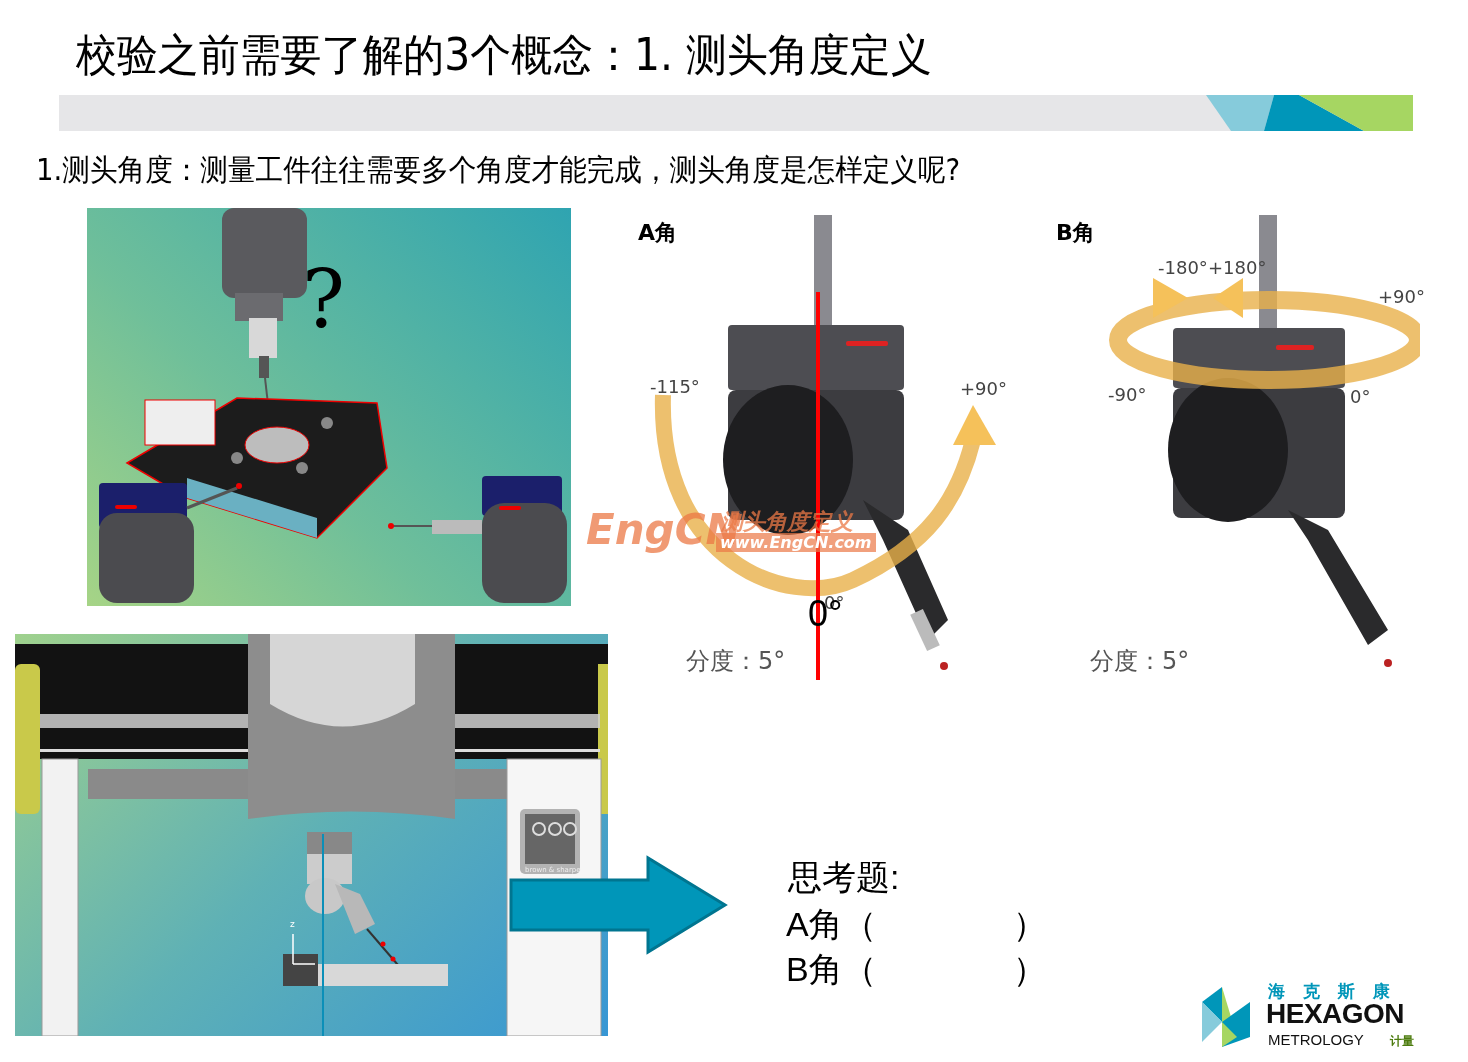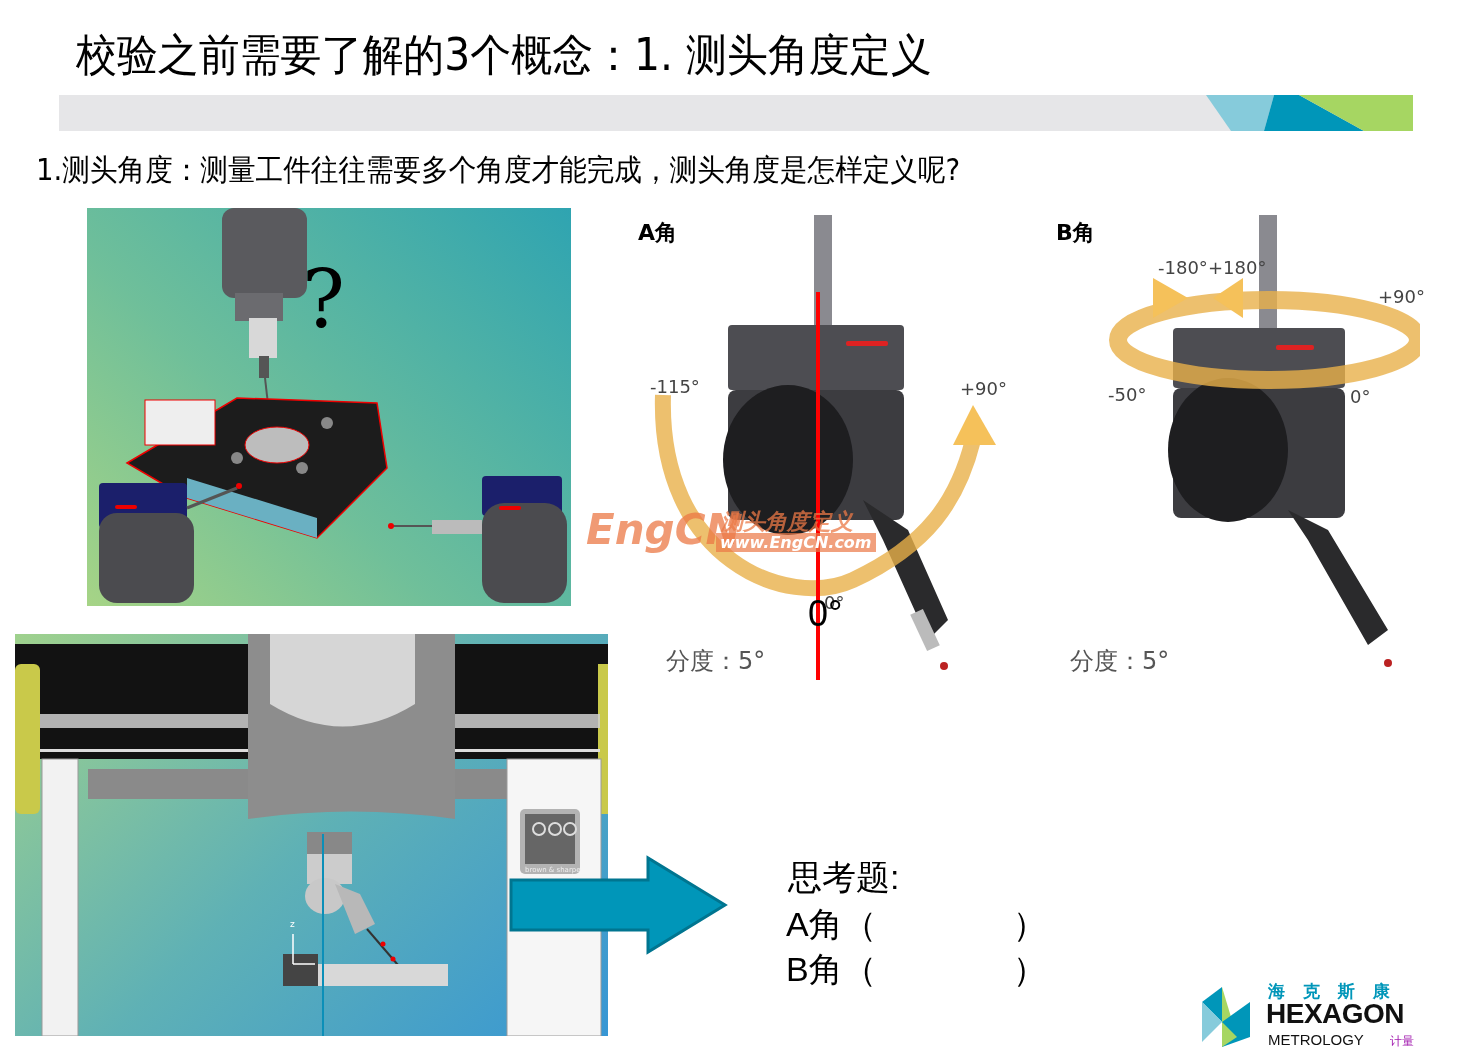--- a/index.html
+++ b/index.html
@@ -6,21 +6,21 @@
   body{width:1468px;height:1062px;position:relative;overflow:hidden;font-family:"DejaVu Sans","Liberation Sans",sans-serif;color:#000;}
   .abs{position:absolute;}
   .title{left:76px;top:26px;font-size:44px;letter-spacing:0px;font-family:"DejaVu Sans",sans-serif;white-space:nowrap;transform:scaleX(0.93);transform-origin:left top;}
   .bar{left:59px;top:95px;width:1354px;height:36px;background:#e6e6e8;overflow:hidden;}
   .subtitle{left:36px;top:150px;font-size:30px;white-space:nowrap;transform:scaleX(0.92);transform-origin:left top;}
   .img1{left:87px;top:208px;width:484px;height:398px;background:linear-gradient(45deg,#a6d486 0%,#6fbf9a 40%,#2fa4b1 100%);overflow:hidden;}
   .img2{left:15px;top:634px;width:593px;height:402px;background:linear-gradient(135deg,#9fd18d 0%,#5fb1b5 50%,#3796d4 100%);overflow:hidden;}
   .diag{left:628px;top:200px;width:792px;height:495px;background:#fff;}
   .lbl-bold{font-weight:bold;font-size:22px;}
   .deg{font-size:18px;color:#444;}
-  .fd{font-size:24px;color:#555;}
+  .fd{font-size:24px;color:#555;margin-left:20px;}
   .q{font-size:34px;font-family:"Liberation Sans",sans-serif;white-space:nowrap;}
   .wm{color:rgba(235,120,70,0.75);font-style:italic;font-weight:bold;}
 </style>
 </head>
 <body>
 
 <div class="abs title">校验之前需要了解的3个概念：1. 测头角度定义</div>
 
 <div class="abs bar">
   <svg width="1354" height="36" style="position:absolute;left:0;top:0">
@@ -99,21 +99,21 @@
   <div class="abs deg" style="left:332px;top:178px;">+90°</div>
   <div class="abs deg" style="left:196px;top:392px;">0°</div>
   <div class="abs fd" style="left:38px;top:445px;">
     <span>分度：</span><span>5°</span>
   </div>
 
   <div class="abs lbl-bold" style="left:428px;top:18px;">B角</div>
   <div class="abs deg" style="left:530px;top:57px;">-180°</div>
   <div class="abs deg" style="left:580px;top:57px;">+180°</div>
   <div class="abs deg" style="left:750px;top:86px;">+90°</div>
-  <div class="abs deg" style="left:480px;top:184px;">-50°</div>
+  <div class="abs deg" style="left:480px;top:184px;">-90°</div>
   <div class="abs deg" style="left:722px;top:186px;">0°</div>
   <div class="abs fd" style="left:442px;top:445px;">
     <span>分度：</span><span>5°</span>
   </div>
 </div>
 
 <div class="abs" style="left:816px;top:292px;width:4px;height:388px;background:#ff0000;"></div>
 <div class="abs" style="left:808px;top:596px;font-size:36px;font-family:'Liberation Sans',sans-serif;line-height:1;">0°</div>
 
 <div class="abs" style="left:586px;top:505px;white-space:nowrap;">
@@ -168,14 +168,14 @@
   <svg width="64" height="68" style="position:absolute;left:0;top:2px;">
     <polygon points="10,20 30,5 30,40" fill="#0096b9"></polygon>
     <polygon points="30,5 30,40 45,55" fill="#a6d662"></polygon>
     <polygon points="10,20 30,40 10,60" fill="#86cbdb"></polygon>
     <polygon points="30,40 58,20 58,55 30,65" fill="#0096b9"></polygon>
     <polygon points="30,40 45,55 30,65" fill="#a6d662"></polygon>
   </svg>
   <div class="abs" style="left:76px;top:0px;font-size:17px;font-weight:bold;color:#0096b9;letter-spacing:6px;white-space:nowrap;">海 克 斯 康</div>
   <div class="abs" style="left:74px;top:18px;font-size:28px;font-weight:bold;font-family:'Liberation Sans',sans-serif;color:#111;letter-spacing:-0.5px;">HEXAGON</div>
   <div class="abs" style="left:76px;top:51px;font-size:15px;font-family:'Liberation Sans',sans-serif;color:#111;">METROLOGY</div>
-  <div class="abs" style="left:198px;top:53px;font-size:12px;color:#a21caf;">计量</div>
+  <div class="abs" style="left:198px;top:53px;font-size:12px;color:#4d7c0f;font-weight:bold;">计量</div>
 </div>
 
 </body></html>

